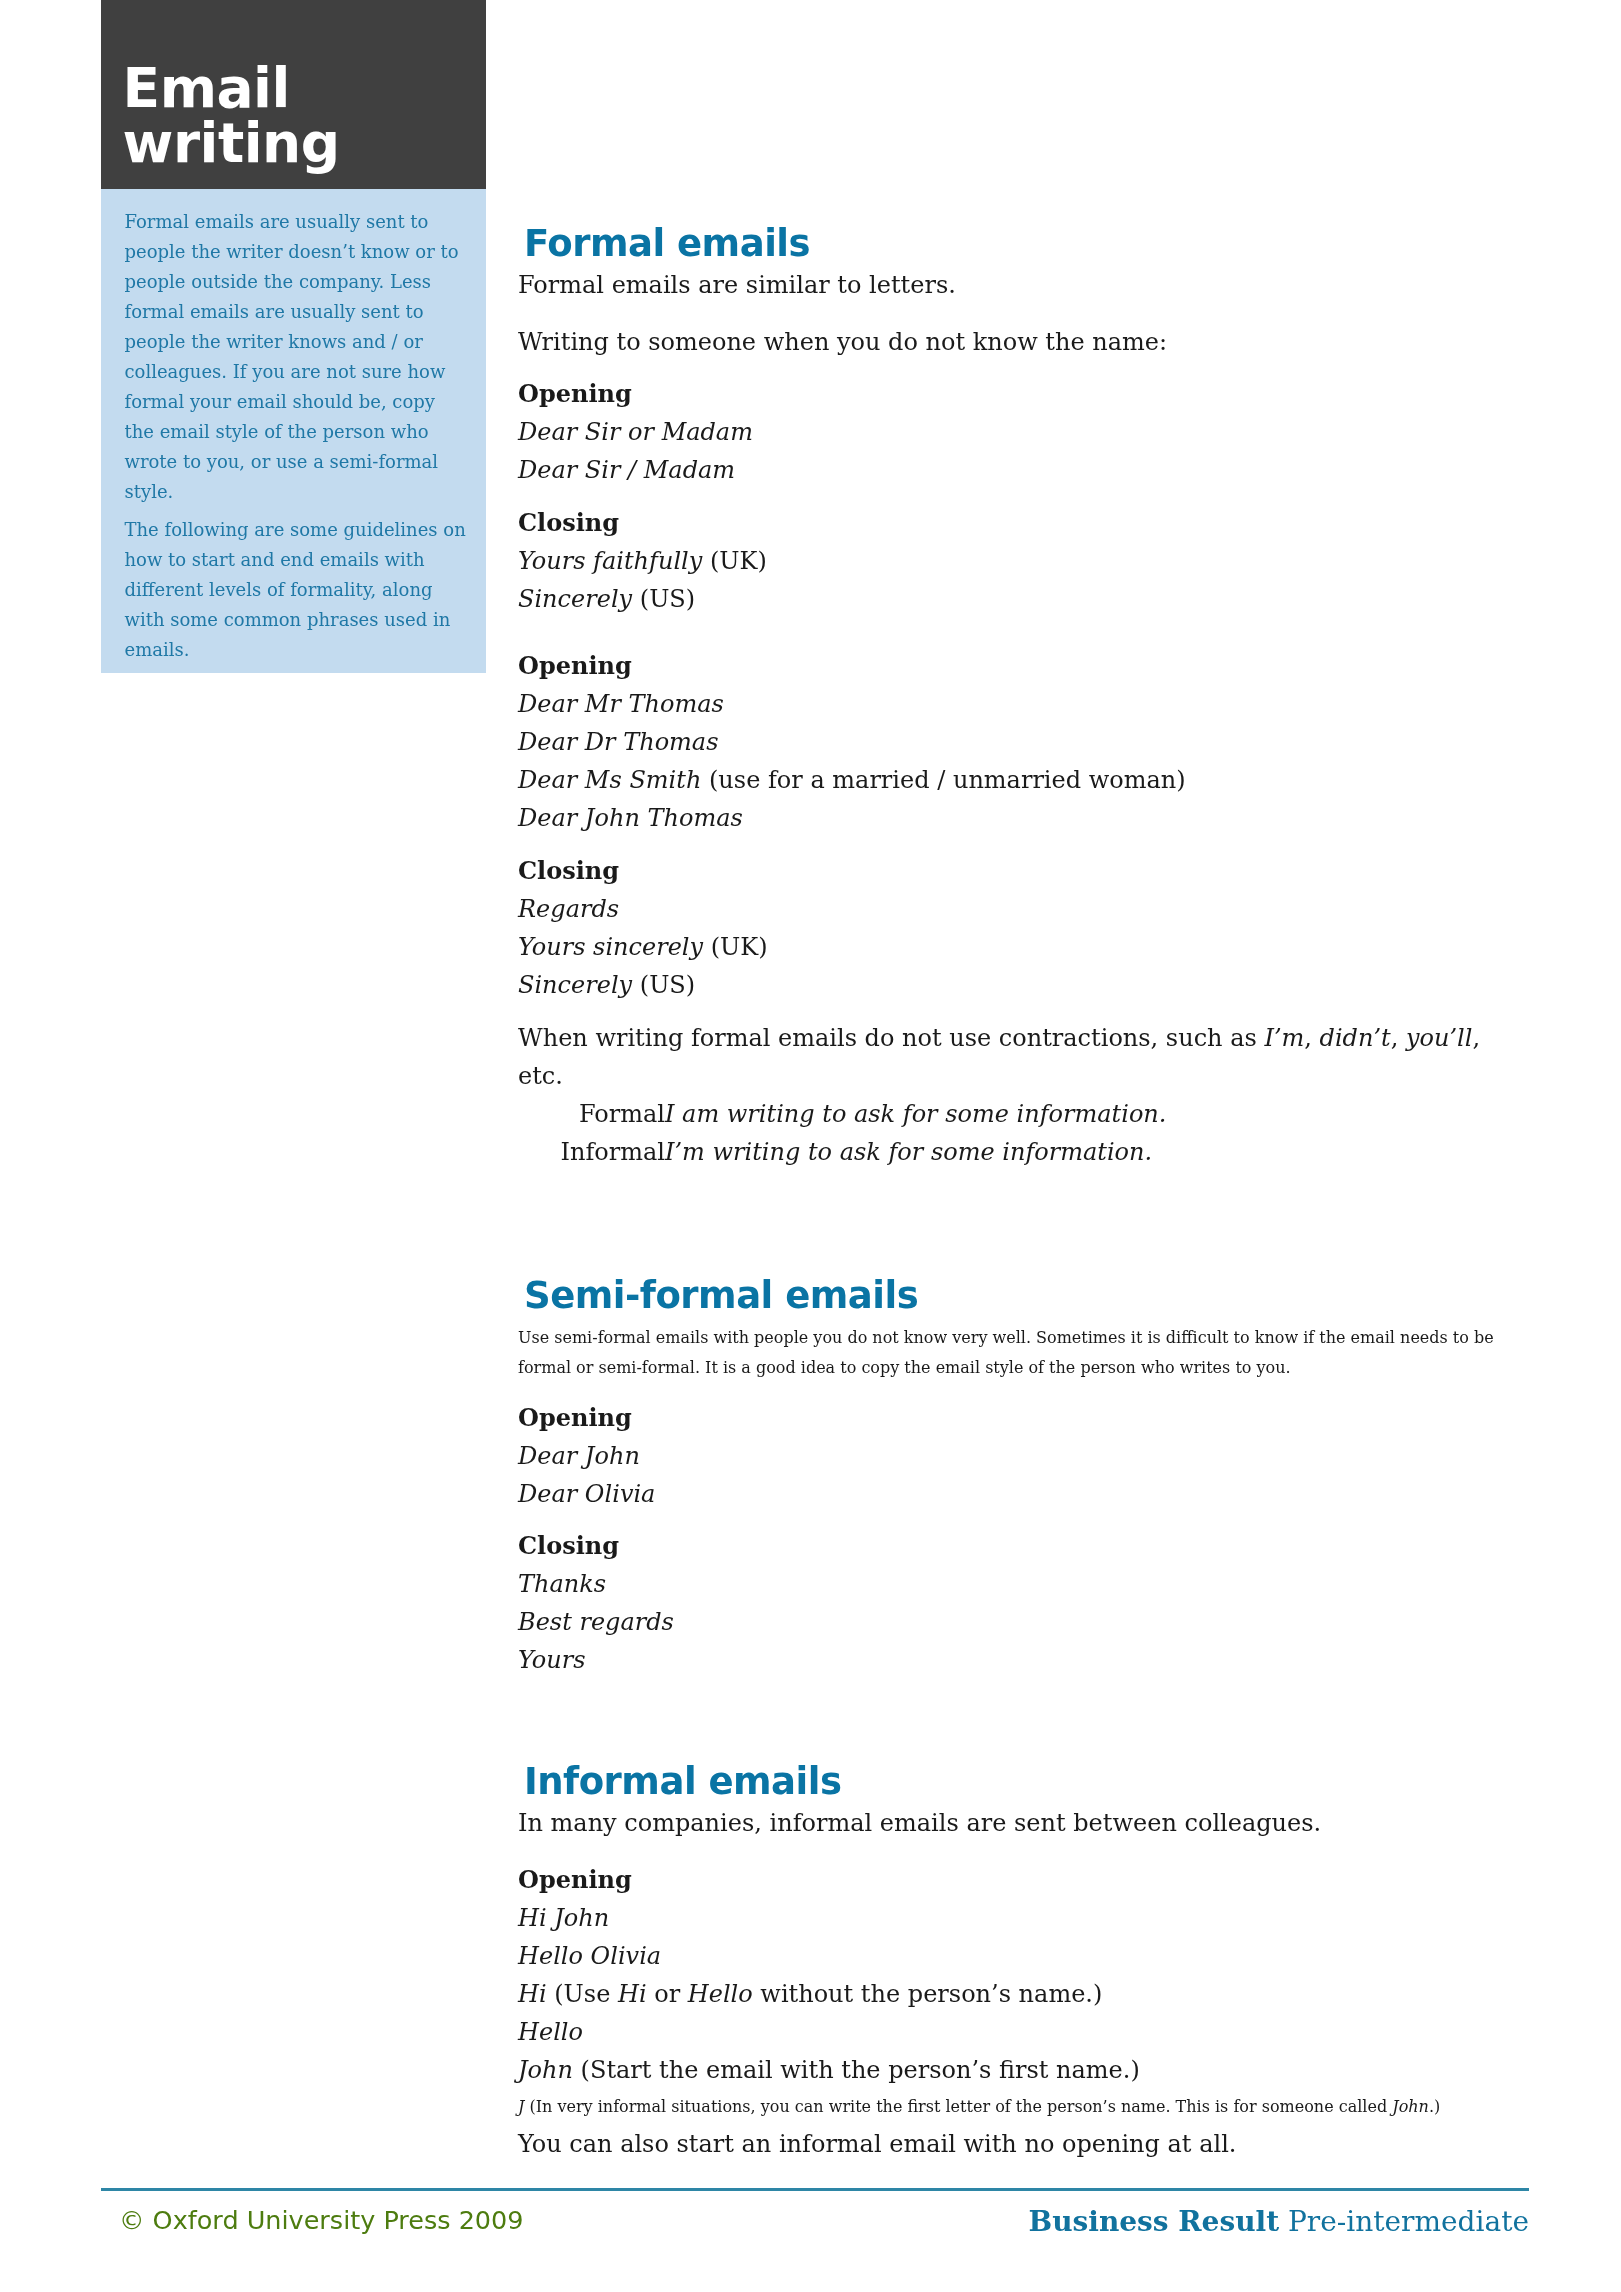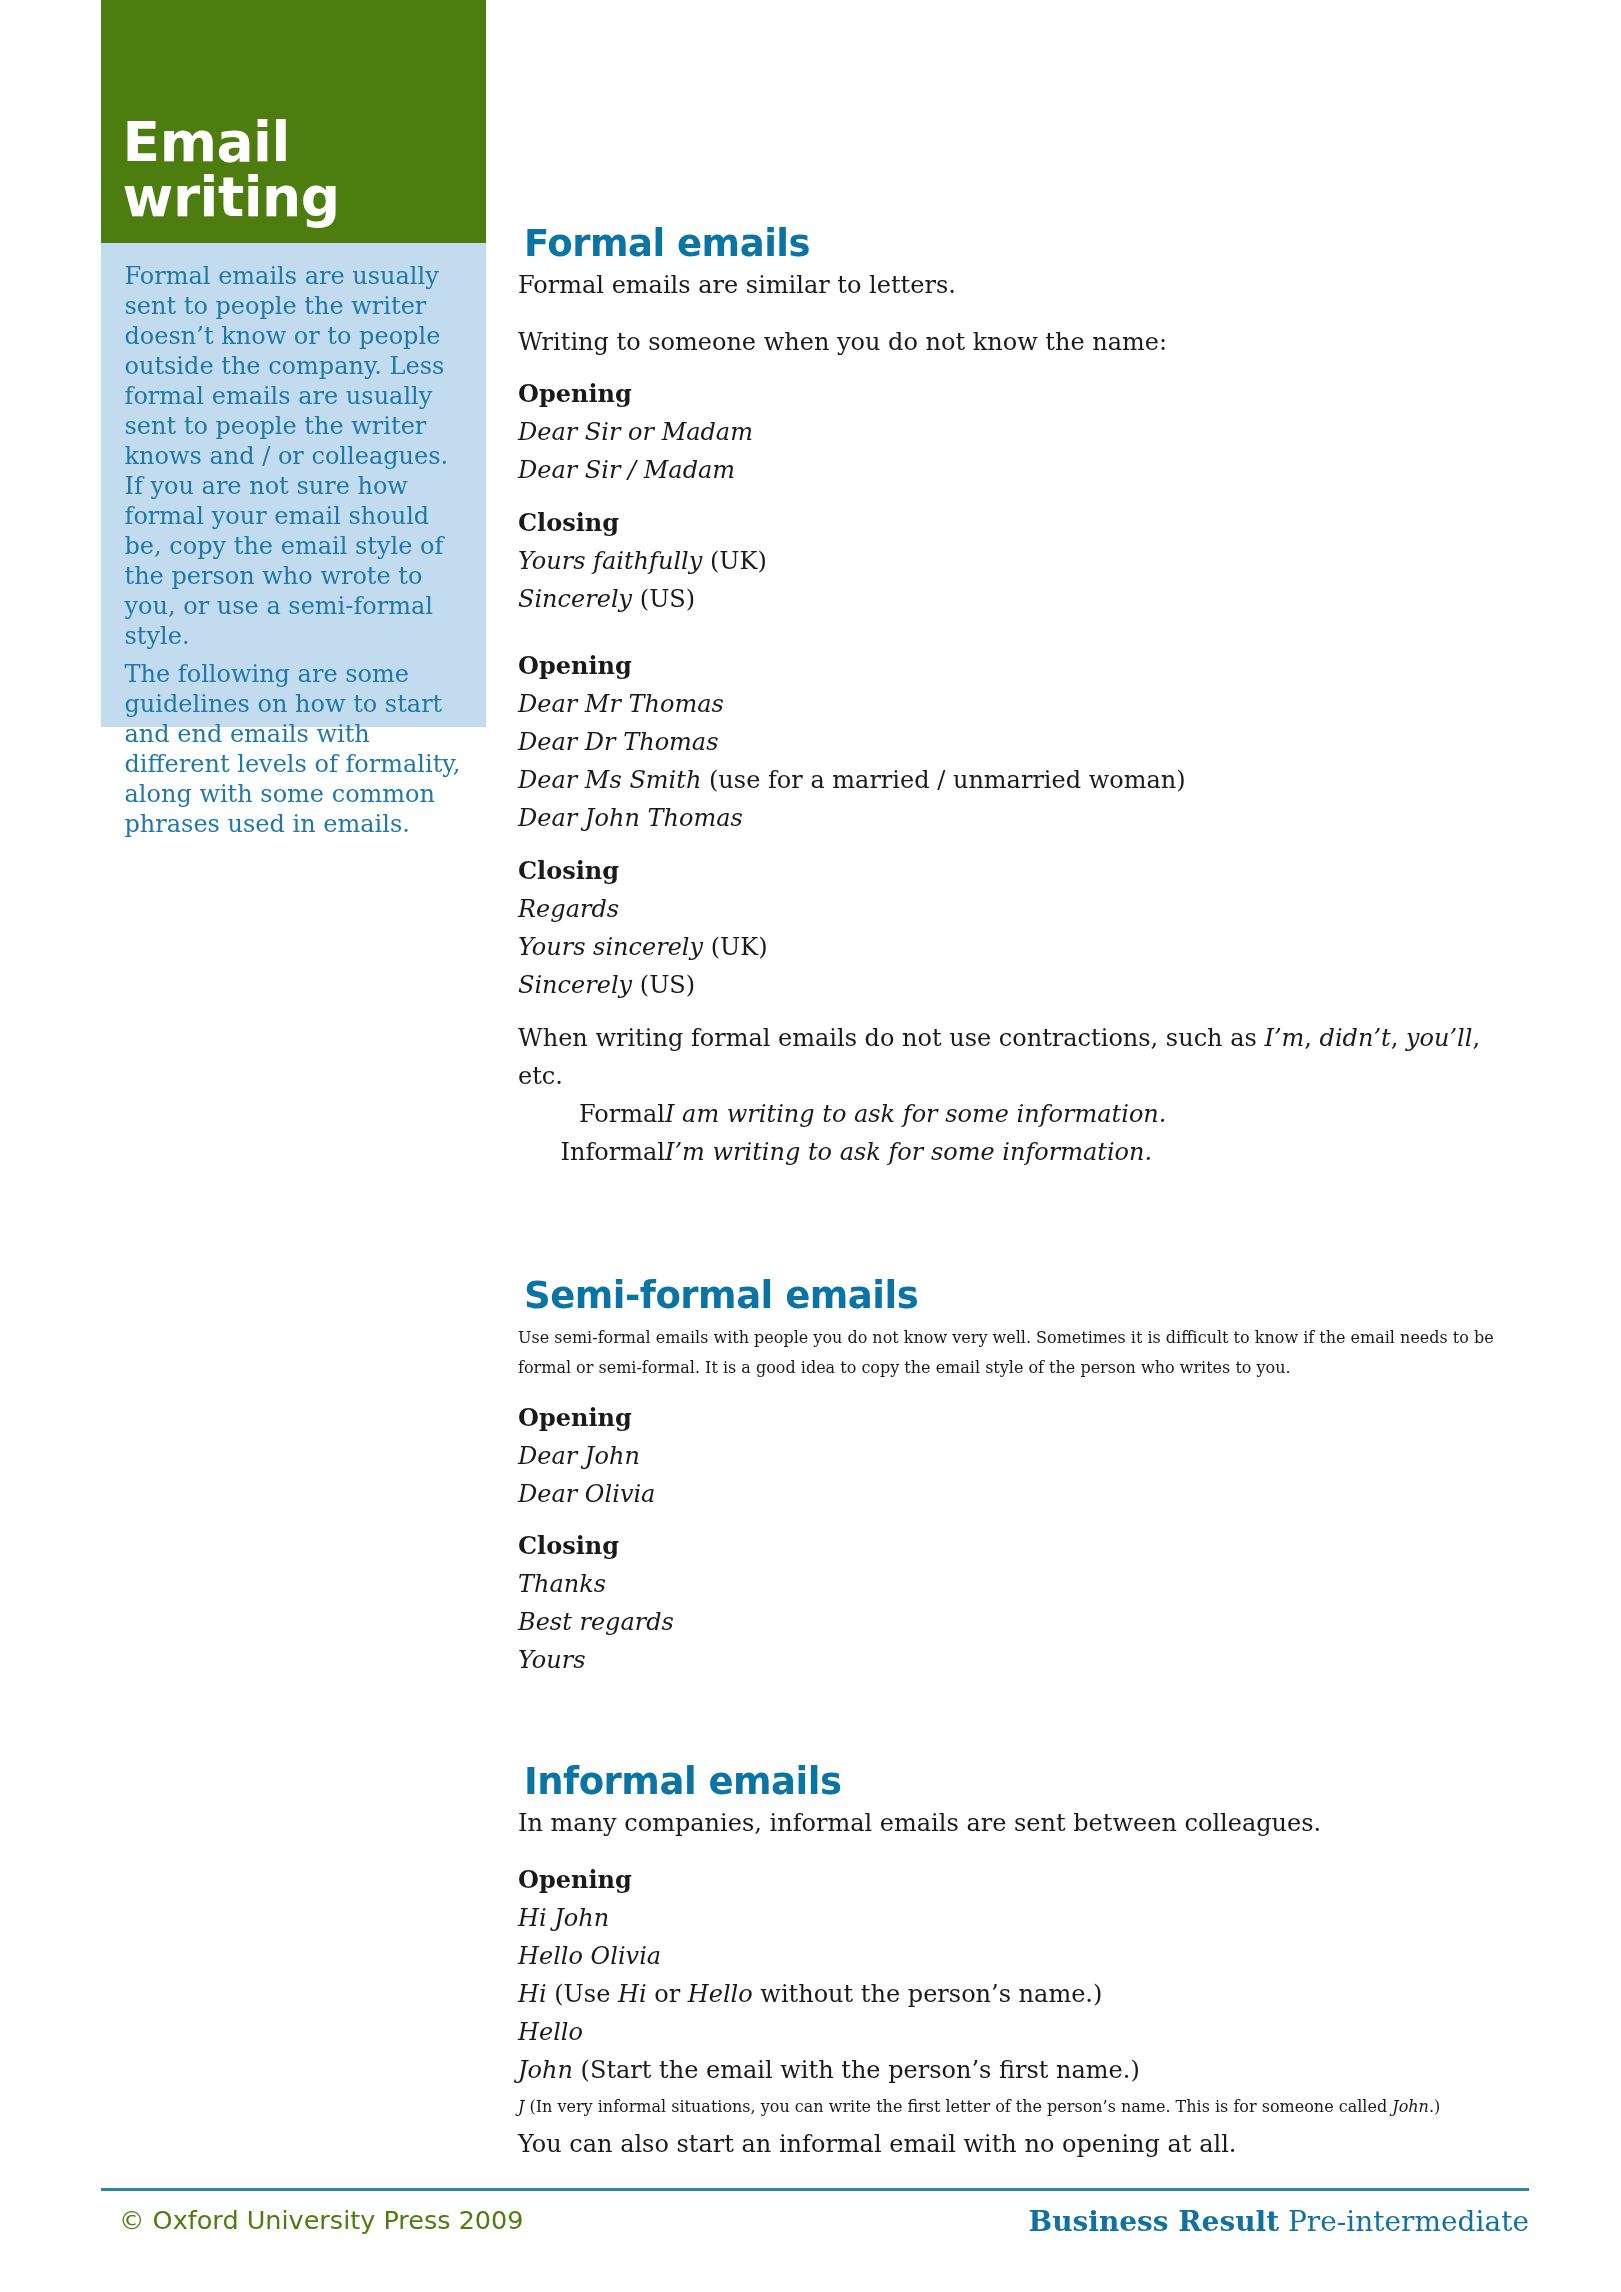--- a/index.html
+++ b/index.html
@@ -1,24 +1,24 @@
 <!DOCTYPE html>
 <html><head>
 <meta charset="utf-8">
 <style>
   html, body { margin:0; padding:0; background:#ffffff; }
   body { width:1621px; height:2293px; position:relative; overflow:hidden;
          font-family:"DejaVu Serif", serif; color:#1a1a1a; }
   .sidebar { position:absolute; left:101px; top:0; width:385px; }
-  .side-head { background:#4d7c0f; height:243px; position:relative; }
+  .side-head { background:#404040; height:189px; position:relative; }
   .side-title { position:absolute; left:21.6px; bottom:17.6px; margin:0;
                 font-family:"DejaVu Sans", sans-serif; font-weight:bold;
                 font-size:55px; color:#ffffff; letter-spacing:-0.5px; line-height:1; }
   .side-box { background:#c3dbef; padding:17.6px 17.6px 15.7px 23.5px; height:484px; box-sizing:border-box; }
-  .side-box p { margin:0 0 8.8px 0; font-size:24px; line-height:30px; color:#1f78a6; }
+  .side-box p { margin:0 0 8.8px 0; font-size:18px; line-height:30px; color:#1f78a6; }
   .main { position:absolute; left:518px; top:216px; width:1010px; }
   .h2 { font-family:"DejaVu Sans", sans-serif; font-size:37px; color:#0a74a4;
         margin:6px; line-height:43px; letter-spacing:-0.5px; }
   .line { font-size:24px; line-height:38px; margin:0; }
   .intro { margin-bottom:22.5px; line-height:29px; }
   .label { font-weight:bold; }
   .gap { height:14.7px; }
   .it { font-style:italic; }
   .ex { display:flex;text-align:right; }
   .ex .k { width:147px; }

